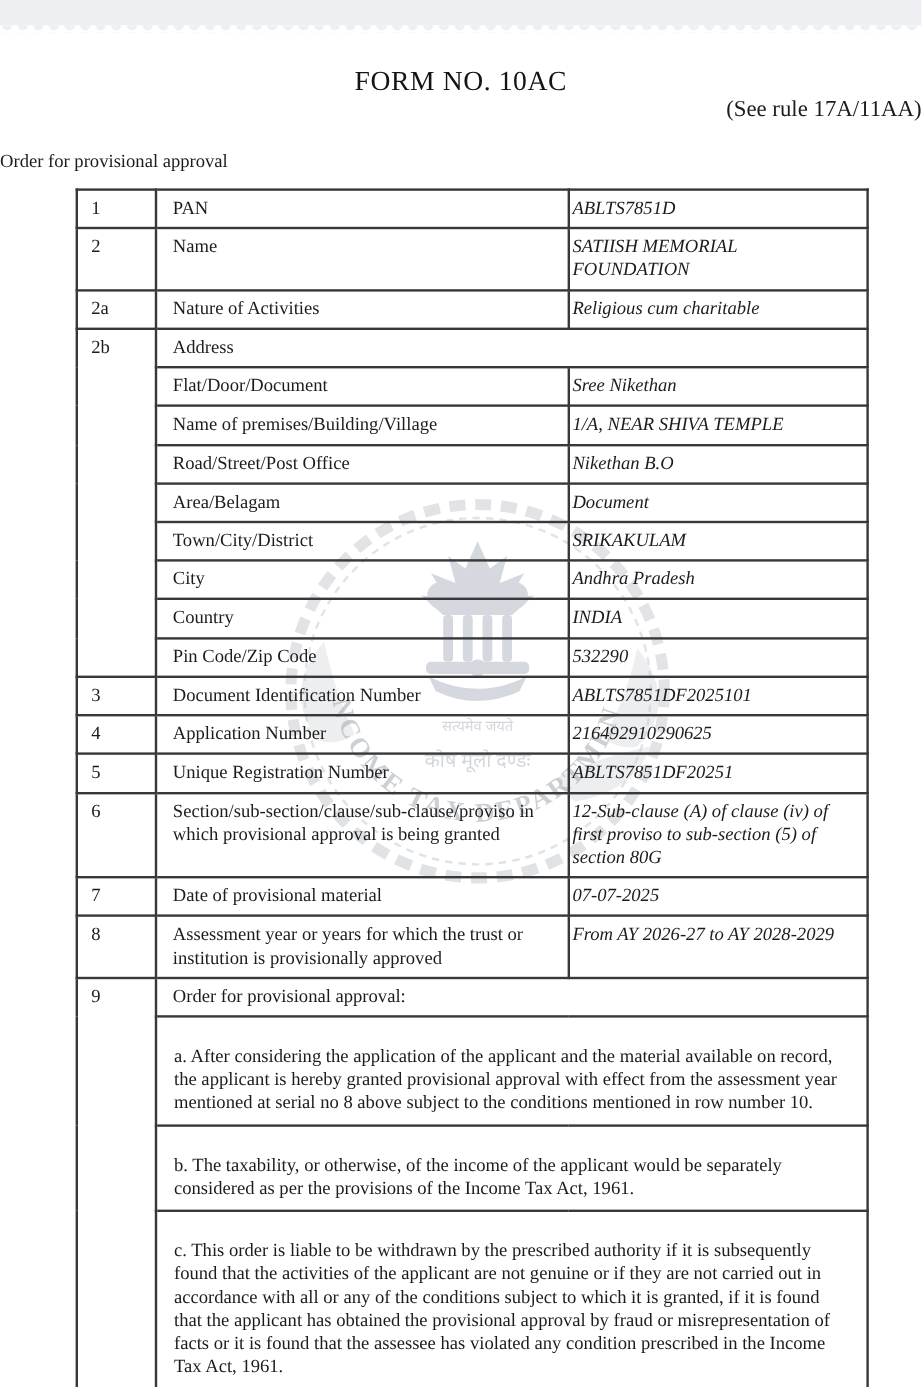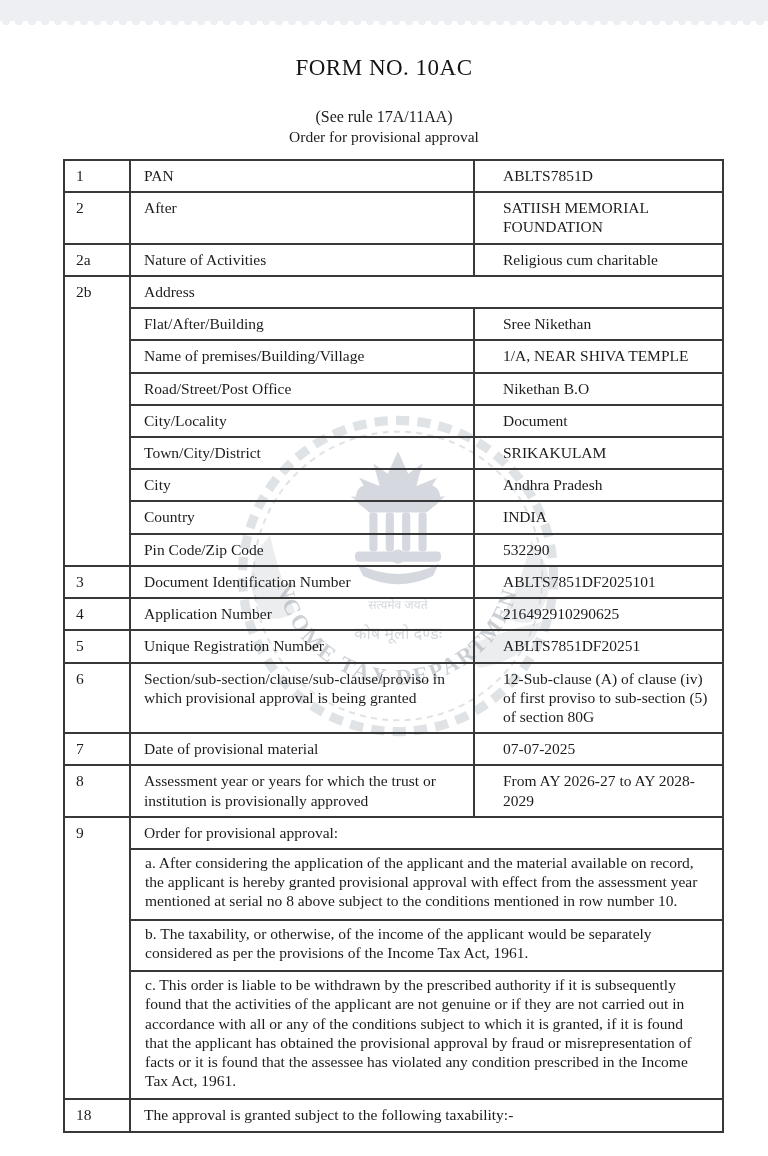--- a/index.html
+++ b/index.html
@@ -16,22 +16,22 @@
   .top-band::after {
     content: ""; position: absolute; left: 0; top: 21px; width: 100%; height: 6px;
     background: radial-gradient(circle at 6px 0px, #edeff2 4px, rgba(0,0,0,0) 4.5px);
     background-size: 13px 6px; background-repeat: repeat-x;
   }
   .doc { position: relative; padding-top: 55px; }
   .title {
     text-align: center; font-weight: normal; font-size: 23px; letter-spacing: 0.5px;
     color: #141414;
   }
-  .sub1 { text-align: center; font-size: 16px; margin-top: 27px; }
-  .sub2 { text-align: center; font-size: 15.5px; margin-top: 2px; }
+  .sub1 { text-align: right; font-size: 19px; }
+  .sub2 { text-align: left; font-size: 15.5px; margin-top: 23px; }
 
   
   .watermark {
     position: absolute; left: 224px; top: 402px; width: 348px; height: 348px;
     z-index: 0; pointer-events: none;
   }
 
   table.form {
     position: relative; z-index: 1;
     margin: 13px 0 0 63px;
@@ -42,22 +42,22 @@
   }
   td {
     border: 2px solid #383838;
     vertical-align: top;
     font-size: 15.5px;
     line-height: 1.24;
     padding: 5px 8px 6px 13px;
     word-wrap: break-word;
   }
   td.sno { padding-left: 11px; }
-  td.val { padding-left: 28px; padding-right: 12px; }
-  td.para { padding: 3px 14px 8px 14px; }
+  td.val { padding-left: 2px; padding-right: 12px; font-style: italic; }
+  td.para { padding: 23px 14px 8px 14px; }
 </style>
 </head>
 <body>
 
 <div class="top-band"></div>
 
 <div class="doc">
 
   <div class="title">FORM NO. 10AC</div>
   <div class="sub1">(See rule 17A/11AA)</div>
@@ -107,48 +107,48 @@
 
     <tbody>
         <tr>
       <td class="sno">1</td>
       <td>PAN</td>
       <td class="val">ABLTS7851D</td>
     </tr>
 
     <tr>
       <td class="sno">2</td>
-      <td>After</td>
+      <td>Name</td>
       <td class="val">SATIISH MEMORIAL FOUNDATION</td>
     </tr>
 
     <tr>
       <td class="sno">2a</td>
       <td>Nature of Activities</td>
       <td class="val">Religious cum charitable</td>
     </tr>
 
     <tr>
       <td class="sno" rowspan="9">2b</td>
       <td colspan="2">Address</td>
     </tr>
     <tr>
-      <td>Flat/After/Building</td>
+      <td>Flat/Door/Document</td>
       <td class="val">Sree Nikethan</td>
     </tr>
     <tr>
       <td>Name of premises/Building/Village</td>
       <td class="val">1/A, NEAR SHIVA TEMPLE</td>
     </tr>
     <tr>
       <td>Road/Street/Post Office</td>
       <td class="val">Nikethan B.O</td>
     </tr>
     <tr>
-      <td>City/Locality</td>
+      <td>Area/Belagam</td>
       <td class="val">Document</td>
     </tr>
     <tr>
       <td>Town/City/District</td>
       <td class="val">SRIKAKULAM</td>
     </tr>
     <tr>
       <td>City</td>
       <td class="val">Andhra Pradesh</td>
     </tr>

